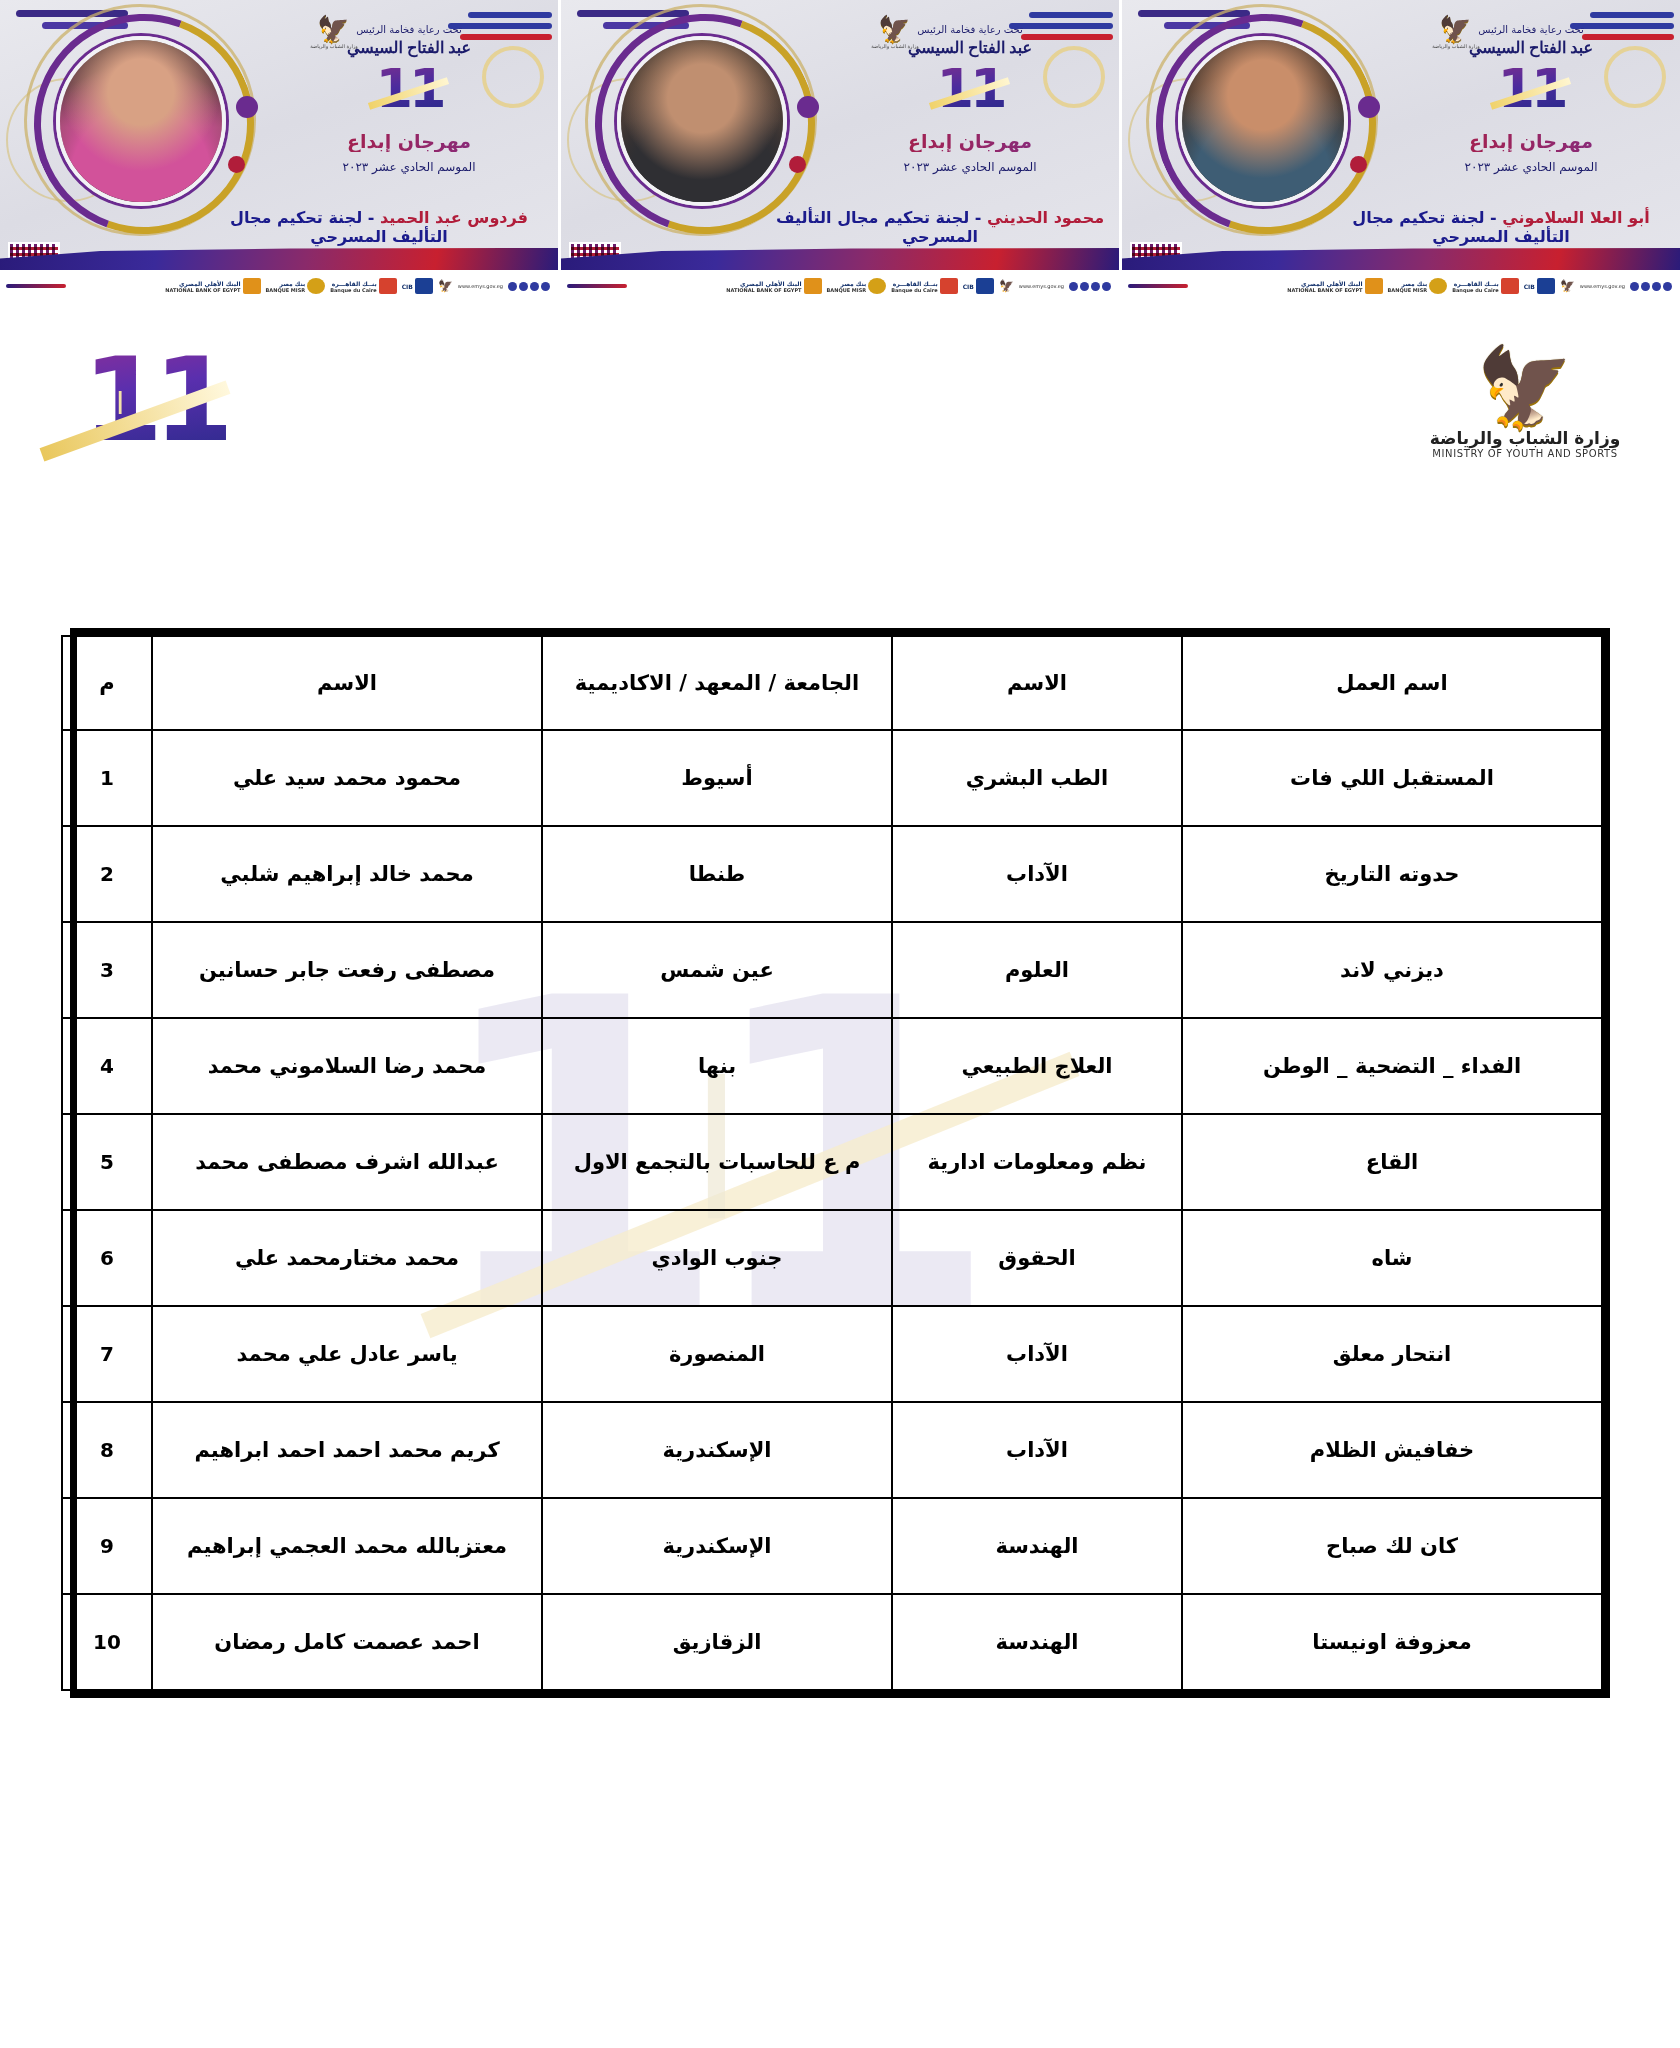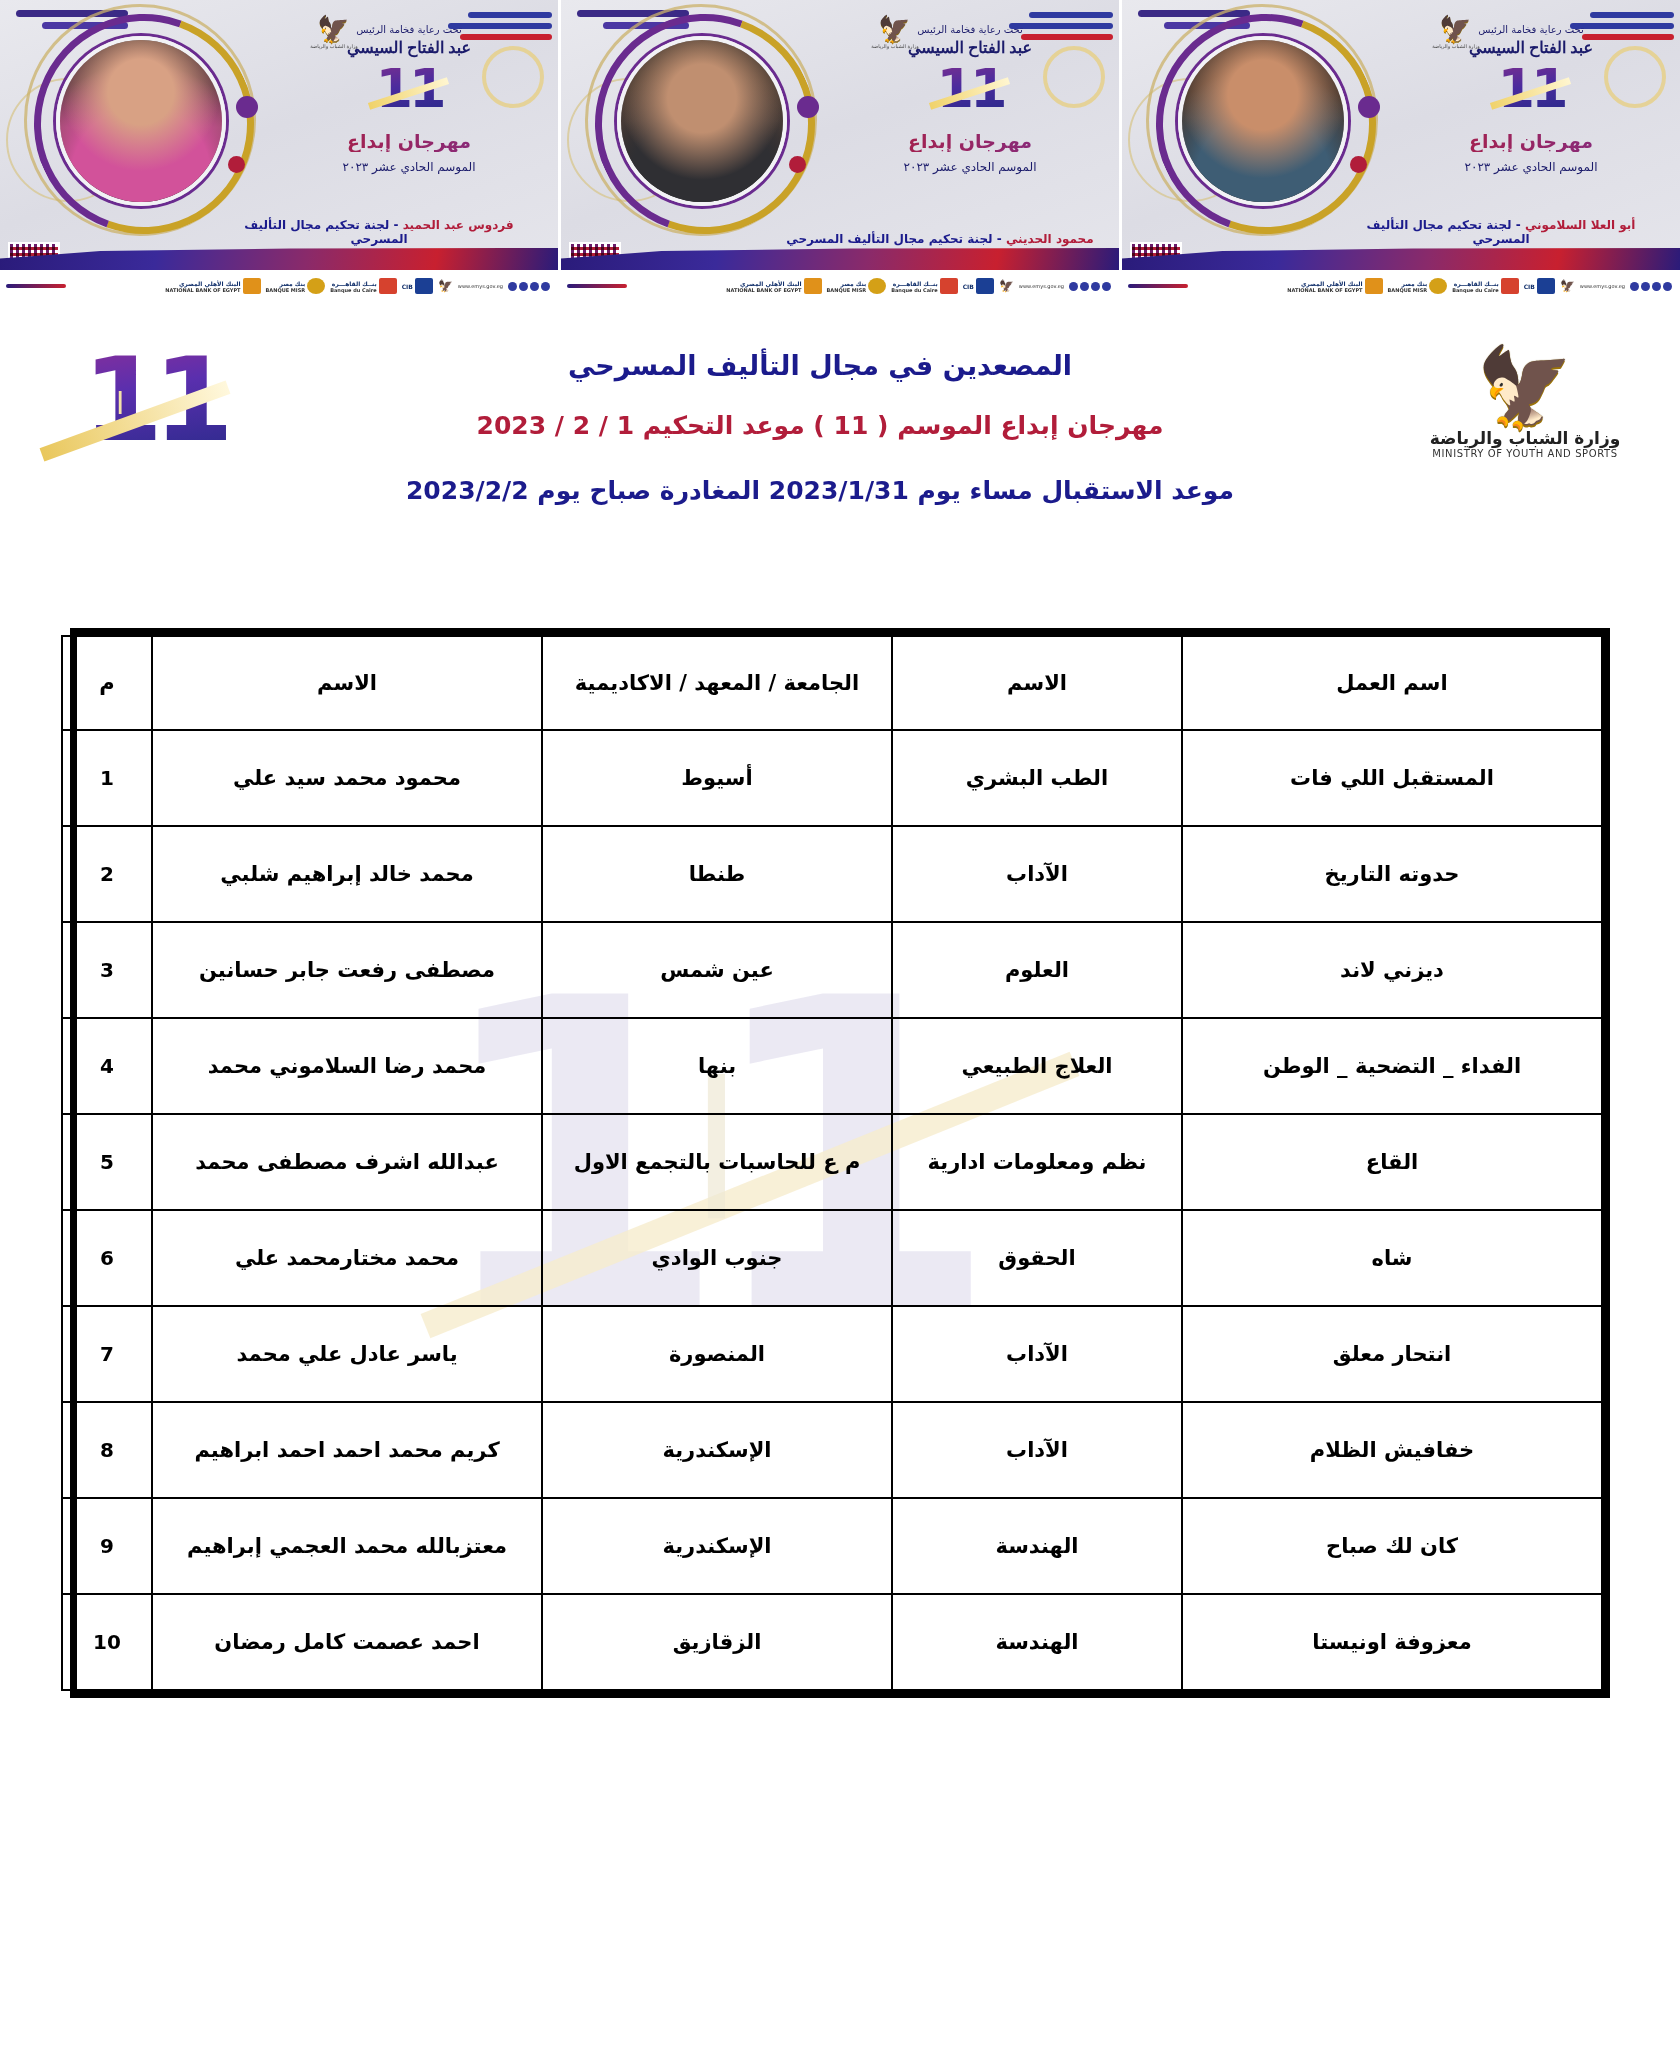--- a/index.html
+++ b/index.html
@@ -108,21 +108,21 @@
     background:linear-gradient(90deg,#f0d26a,#fff6d0);transform:rotate(-18deg);
   }
   .b-fest{
     font-size:19px;font-weight:bold;margin-top:16px;
     background:linear-gradient(90deg,#b11d3a,#7b2f8f);
     -webkit-background-clip:text;background-clip:text;color:transparent;
   }
   .b-season{font-size:12px;color:#1b1b6b;margin-top:8px;}
   .b-jury{
     position:absolute;right:14px;bottom:56px;width:330px;text-align:center;
-    font-size:12px;font-weight:bold;color:#1b1b8c;margin-top:48px;
+    font-size:16px;font-weight:bold;color:#1b1b8c;margin-top:48px;
   }
   .b-jury .red{color:#b11d3a;}
   .b-wave{
     position:absolute;left:0;right:0;bottom:32px;height:22px;
     background:linear-gradient(100deg,#2a1b7a 0%,#3a2a9a 28%,#8a2a6a 55%,#c8202f 78%,#2a1b7a 100%);
     clip-path:polygon(0 48%,18% 14%,52% 2%,100% 0,100% 100%,0 100%);
   }
   .b-sponsors{
     position:absolute;left:0;right:0;bottom:0;height:32px;
     background:#fff;display:flex;align-items:center;
@@ -461,25 +461,20 @@
   </div>
 
   <div class="doc-head">
 
     <div class="ministry">
       <div class="eagle-big">🦅</div>
       <div class="m-ar">وزارة الشباب والرياضة</div>
       <div class="m-en">MINISTRY OF YOUTH AND SPORTS</div>
     </div>
 
-    <div class="doc-title">
-      <div class="t-line1">المصعدين في مجال التأليف المسرحي</div>
-      <div class="t-line2">مهرجان إبداع الموسم ( 11 ) موعد التحكيم 1 / 2 / 2023</div>
-      <div class="t-line3">موعد الاستقبال مساء يوم 2023/1/31 المغادرة صباح يوم 2023/2/2</div>
-    </div>
 
     <div class="logo11">
       <span class="num">11</span>
       <span class="slash"></span>
       <span class="calig">ا</span>
     </div>
 
   </div>
 
   <div class="table-wrap">

